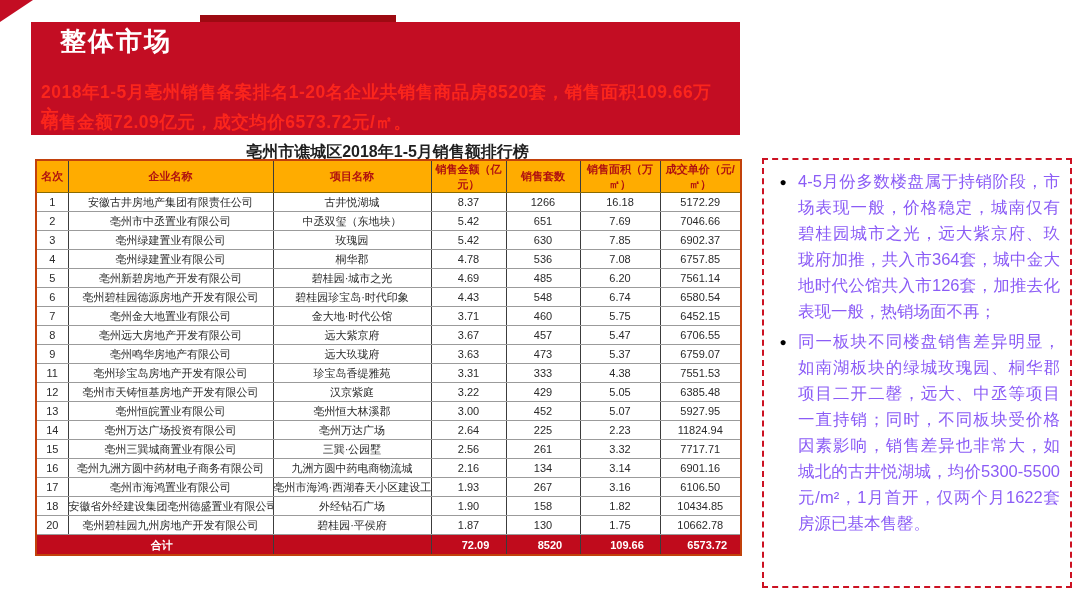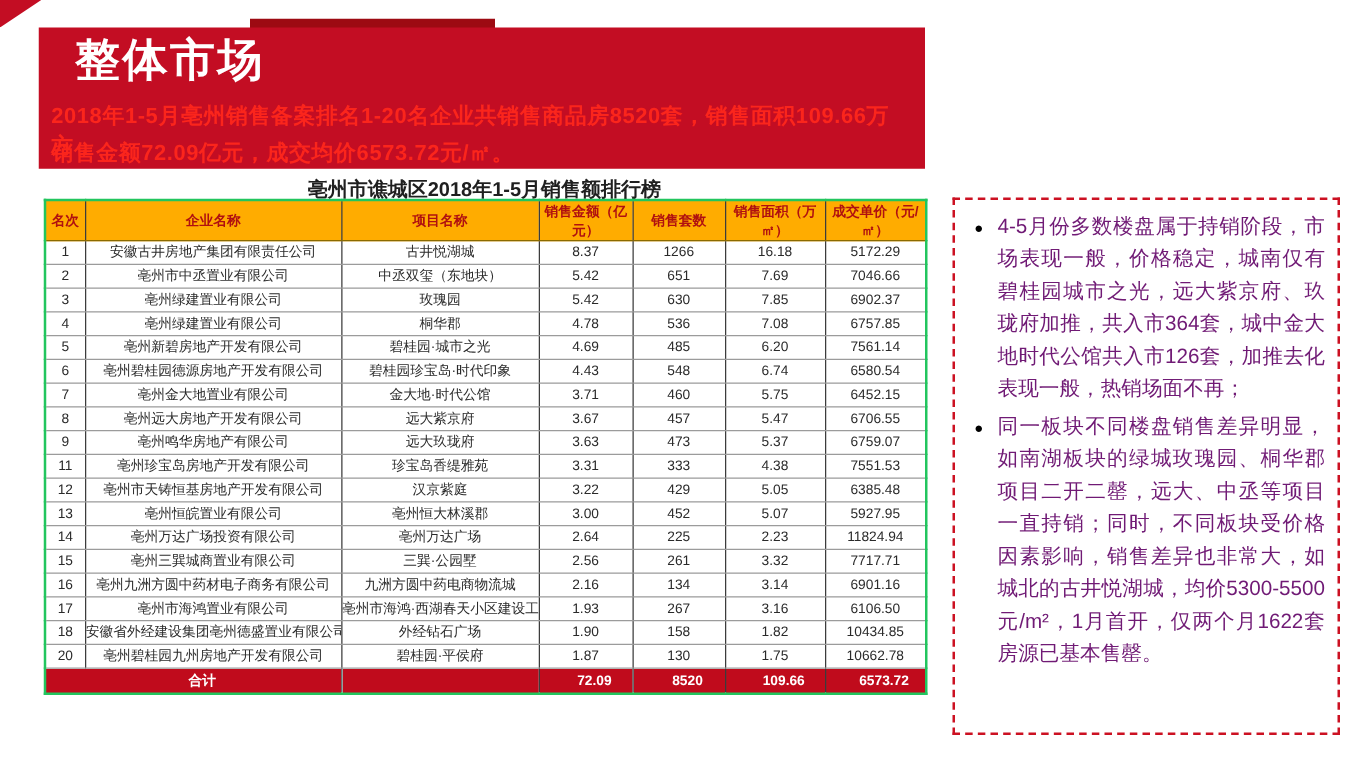--- a/index.html
+++ b/index.html
@@ -17,36 +17,36 @@
     position:absolute; left:200px; top:15px; width:196px; height:9px;
     background:#9d0a12;
   }
   
   .banner {
     position:absolute; left:31px; top:22px; width:709px; height:113px;
     background:#c30d23;
   }
   .banner h1 {
     position:absolute; left:29px; top:2px; margin:0;
-    color:#ffffff; font-size:36px; font-weight:bold; letter-spacing:2px;
+    color:#ffffff; font-size:26px; font-weight:bold; letter-spacing:2px;
   }
   .banner .sub { position:absolute; left:10px; margin:0; width:695px;
     color:#fb251c; font-weight:bold; font-size:17.5px; letter-spacing:0.5px; }
   .sub1 { top:58px; }
   .sub2 { top:88px; }
 
   .tbl-title {
     position:absolute; left:35px; top:142px; width:705px; text-align:center;
     font-size:16px; font-weight:bold; color:#1f1f1f;
   }
 
   table.rank {
     position:absolute; left:35px; top:159px; width:705px;
     border-collapse:collapse; table-layout:fixed;
-    border:2px solid #22c55e;
+    border:2px solid #c2410c;
   }
   table.rank th {
     height:31px; background:#ffac00; color:#b01010;
     font-size:11px; font-weight:bold; padding:0;
     border:1px solid; border-color:#8a6a00 #3c3c3c;
   }
   table.rank td {
     height:18px; font-size:11px; color:#2a2a2a; text-align:center;
     padding:0; line-height:18px; white-space:nowrap; overflow:hidden;
     border:1px solid; border-color:#9b9b9b #3c3c3c;
@@ -59,21 +59,21 @@
 
   .panel {
     position:absolute; left:762px; top:158px; width:310px; height:430px;
     box-sizing:border-box; border:2px dashed #cc1122; background:#fff;
     padding:8px 10px 0 4px;
   }
   .bullet { display:flex; margin-bottom:4px; }
   .dot { flex:0 0 30px; width:30px; text-align:center; font-size:12px;
     padding-top:7px; color:#000; }
   .bullet p { margin:0; flex:1; font-size:16.5px; line-height:26px;
-    color:#701a75; text-align:justify; }
+    color:#8b5cf6; text-align:justify; }
 </style>
 </head>
 <body>
 
 <div class="page">
 
   <div class="corner"></div>
   <div class="top-strip"></div>
 
   <div class="banner">

